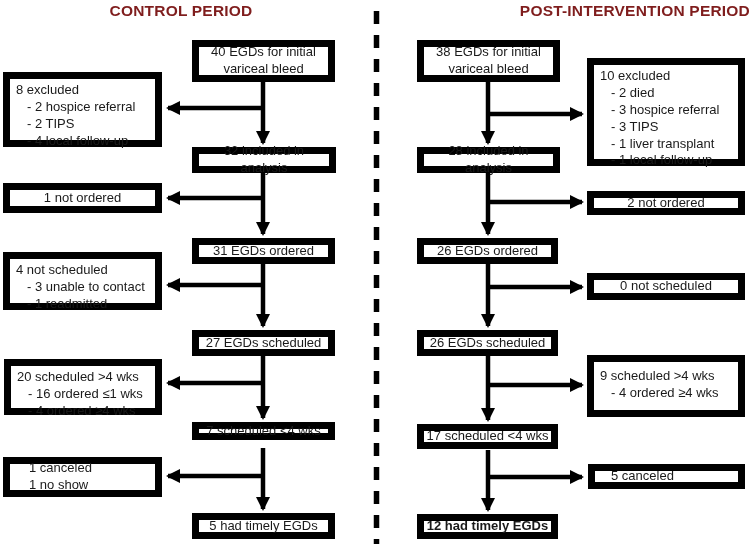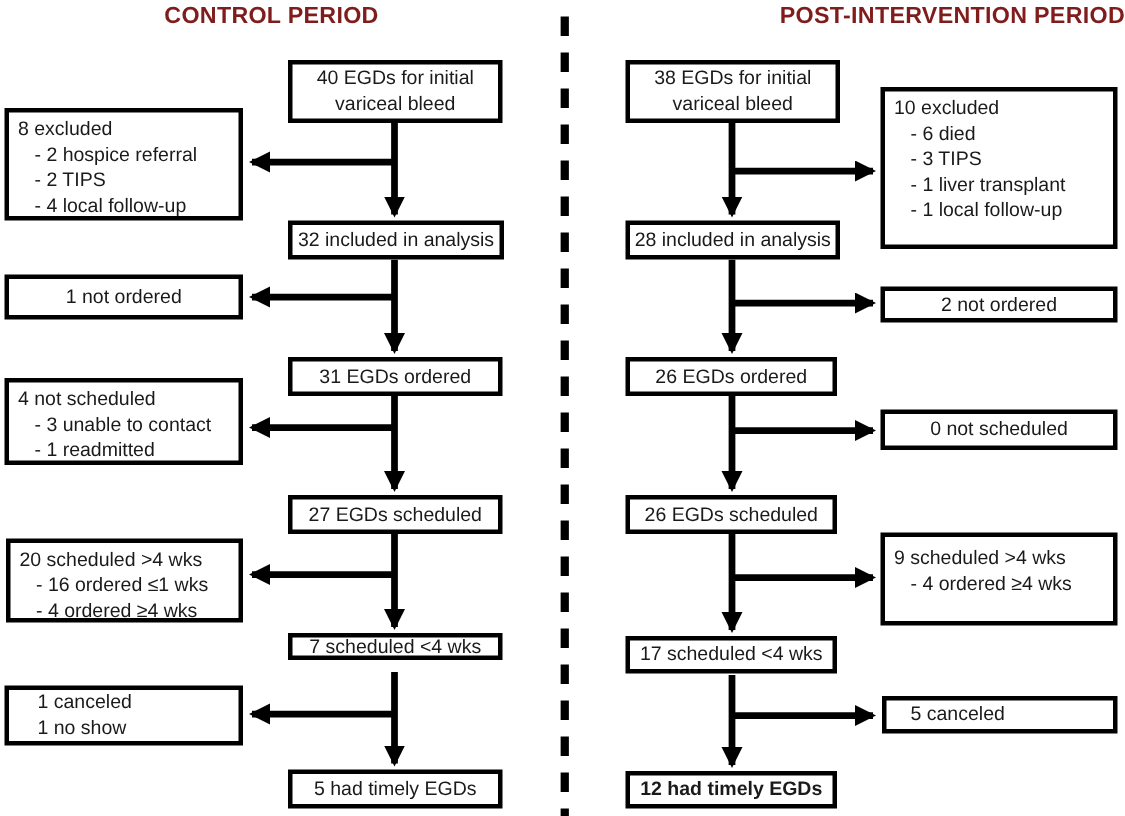--- a/index.html
+++ b/index.html
@@ -23,21 +23,21 @@
     position: absolute;
     font-size: 15.5px;
     font-weight: bold;
     color: #7f1d1d;
     text-align: center;
     letter-spacing: 0.2px;
   }
   .box {
     position: absolute;
     box-sizing: border-box;
-    border: 3px solid #000000;
+    border: 7px solid #000000;
     background: #ffffff;
     color: #1a1a1a;
     font-size: 13px;
     line-height: 1.3;
   }
   .center {
     display: flex;
     flex-direction: column;
     align-items: center;
     justify-content: center;
@@ -147,21 +147,22 @@
 
   <div class="title" style="left:410px; top:2px; width:340px;text-align:right;">POST-INTERVENTION PERIOD</div>
 
   <div class="box center" style="left:417px; top:40px; width:143px; height:42px;">
     <div>38 EGDs for initial</div>
     <div>variceal bleed</div>
   </div>
 
   <div class="box leftalign" style="left:587px; top:58px; width:158px; height:108px;">
     <div>10 excluded</div>
-    <div class="sub">- 6 died</div>
+    <div class="sub">- 2 died</div>
+    <div class="sub">- 3 hospice referral</div>
     <div class="sub">- 3 TIPS</div>
     <div class="sub">- 1 liver transplant</div>
     <div class="sub">- 1 local follow-up</div>
   </div>
 
   <div class="box center" style="left:417px; top:147px; width:143px; height:26px;">
     <div>28 included in analysis</div>
   </div>
 
   <div class="box center" style="left:587px; top:191px; width:158px; height:24px;">

